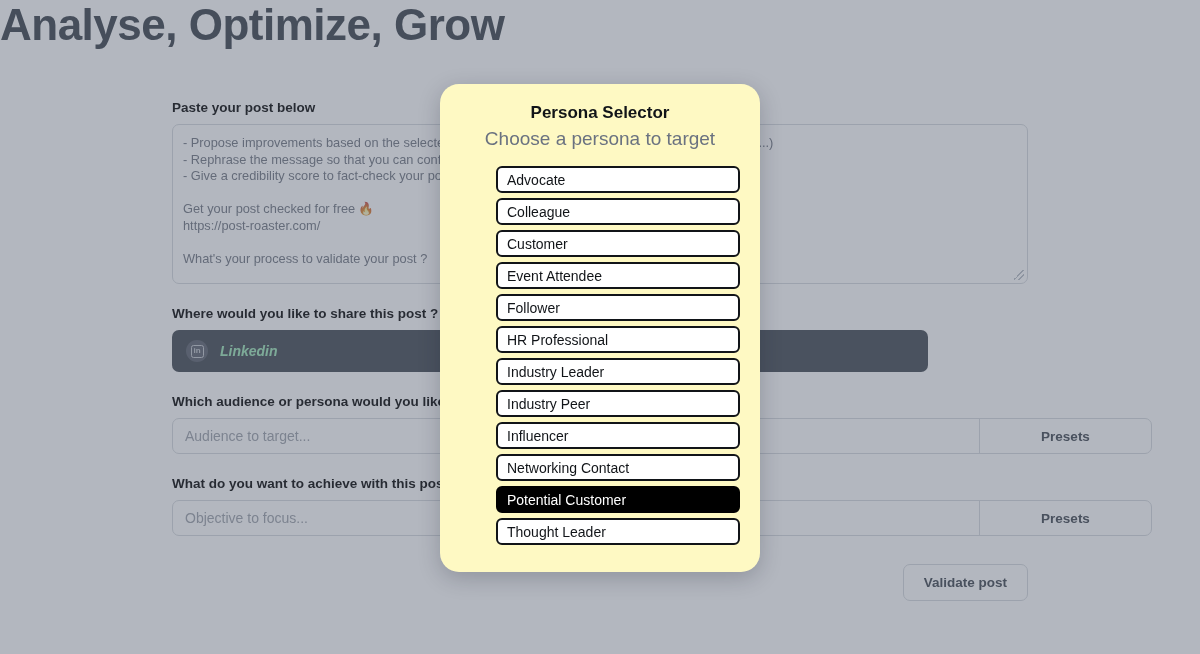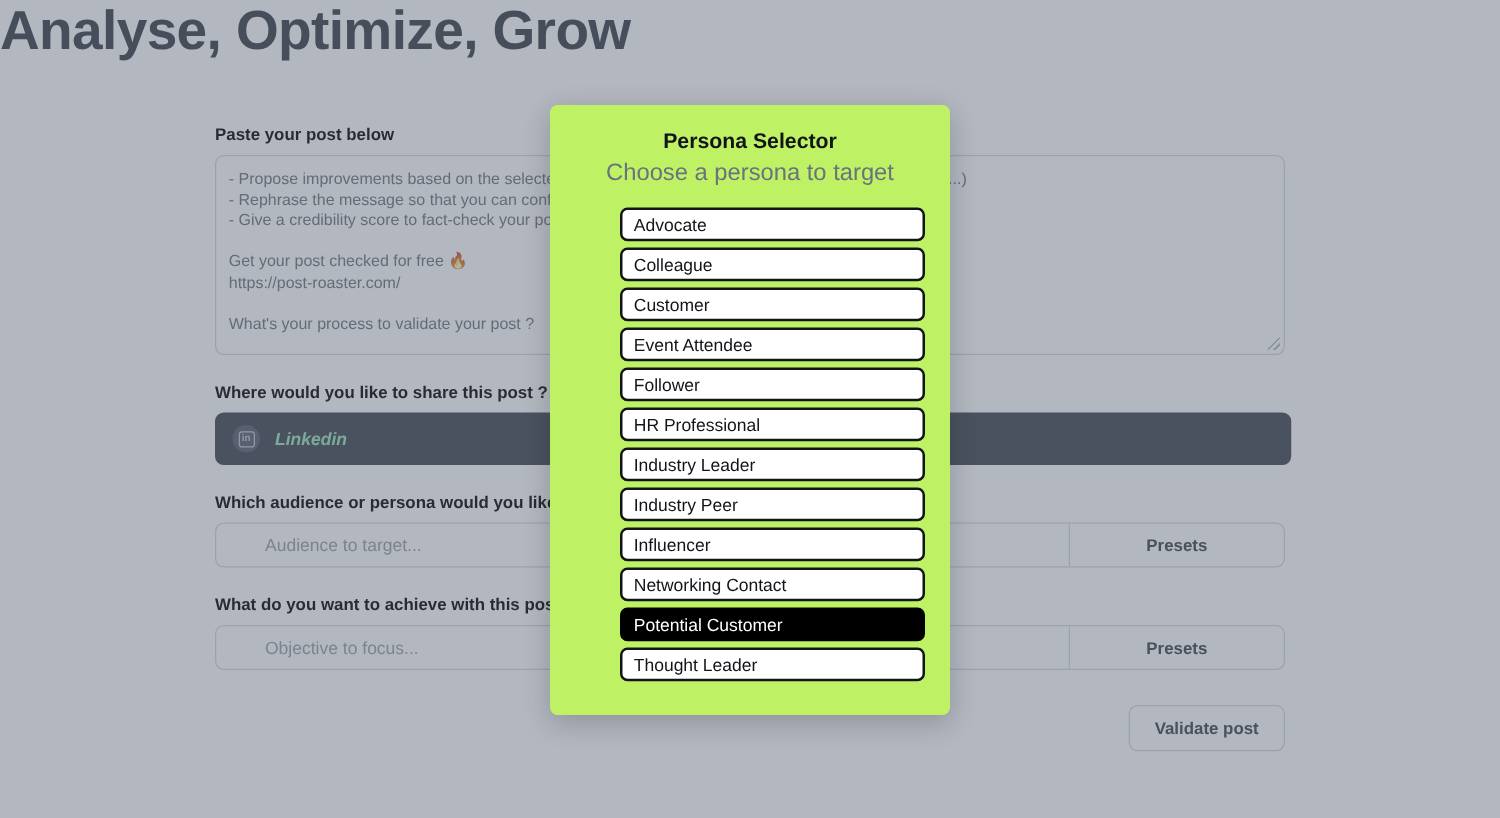--- a/index.html
+++ b/index.html
@@ -60,21 +60,21 @@
   .post-textarea .resizer {
     position: absolute;
     right: 3px; bottom: 3px;
     width: 10px; height: 10px;
     background:
       linear-gradient(135deg, transparent 45%, #b9bfc9 45%, #b9bfc9 55%, transparent 55%),
       linear-gradient(135deg, transparent 70%, #b9bfc9 70%, #b9bfc9 80%, transparent 80%);
   }
   .section { margin-top: 22px; }
   .platform-btn {
-    width: 861px;
+    width: 756px;
     height: 42px;
     border-radius: 7px;
     background: #3f4754;
     display: flex;
     align-items: center;
     padding-left: 14px;
     gap: 12px;
     border: none;
   }
   .li-icon {
@@ -89,29 +89,28 @@
     border-radius: 2.5px;
     display: flex; align-items: center; justify-content: center;
     font-size: 8px; font-weight: bold; color: #c3c8d1;
     line-height: 1;
   }
   .platform-label {
     font-size: 14px; font-weight: bold; color: #86efac; font-style: italic;
   }
 
   .combo {
-    width: 856px;
+    width: 980px;
     height: 36px;
     border: 1px solid #d5d9e0;
     border-radius: 7px;
     display: flex;
     align-items: stretch;
     background: #ffffff;
     overflow: hidden;
-    padding-left: 27px;
   }
   .combo-input {
     flex: 1;
     border: none;
     outline: none;
     font-size: 14px;
     color: #6d7585;
     padding: 0 12px;
     background: transparent;
     font-family: "Liberation Sans", sans-serif;
@@ -151,22 +150,22 @@
     position: absolute; inset: 0;
     background: rgba(86, 96, 113, 0.45);
     backdrop-filter: saturate(70%);
   }
 
   
   .modal {
     position: absolute;
     left: 440px; top: 84px;
     width: 320px; height: 488px;
-    background: #bef264;
-    border-radius: 6px;
+    background: #fef9c3;
+    border-radius: 19px;
     box-shadow: 0 6px 22px rgba(20,25,35,0.22);
     padding: 18px 20px 16px 20px;
     overflow: hidden;
   }
   .modal-title {
     margin: 0;
     text-align: center;
     font-size: 17px;
     font-weight: bold;
     color: #111418;

